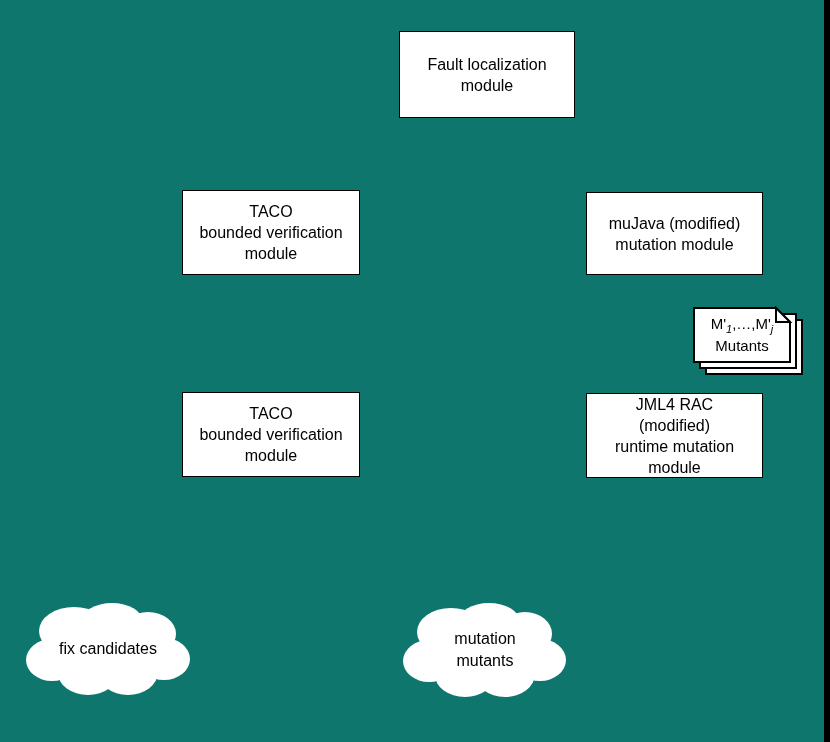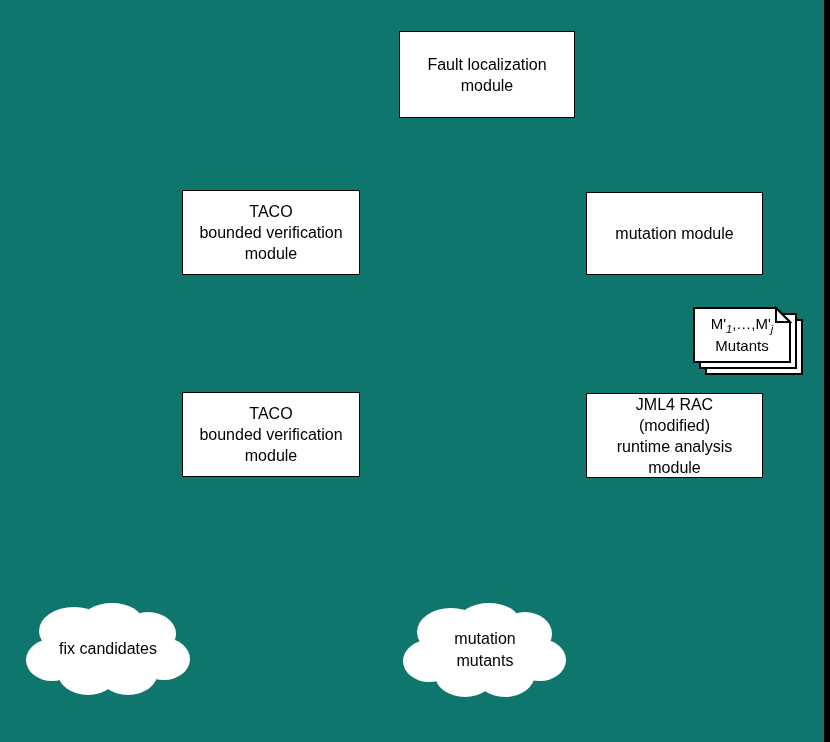--- a/index.html
+++ b/index.html
@@ -63,20 +63,21 @@
     <div>module</div>
   </div>
 
   <div class="node" id="taco-top">
     <div>TACO</div>
     <div>bounded verification</div>
     <div>module</div>
   </div>
 
   <div class="node" id="mujava-box">
+    <div>muJava (modified)</div>
     <div>mutation module</div>
   </div>
 
   <div id="mutants-stack">
     <svg width="116" height="74" viewBox="0 0 116 74">
       <g fill="#ffffff" stroke="#000000" stroke-width="2" stroke-linejoin="miter">
         <rect x="14" y="14" width="96" height="54"></rect>
         <rect x="8" y="8" width="96" height="54"></rect>
         <polygon points="2,2 84,2 98,16 98,56 2,56"></polygon>
         <polygon points="84,2 84,16 98,16"></polygon>
@@ -84,21 +85,21 @@
     </svg>
     <div class="stack-label">
       <div><span>M'</span><sub>1</sub><span>,…,M'</span><sub>j</sub></div>
       <div>Mutants</div>
     </div>
   </div>
 
   <div class="node" id="jml4-box">
     <div>JML4 RAC</div>
     <div>(modified)</div>
-    <div>runtime analysis</div>
+    <div>runtime mutation</div>
     <div>module</div>
   </div>
 
   <div class="node" id="taco-bottom">
     <div>TACO</div>
     <div>bounded verification</div>
     <div>module</div>
   </div>
 
   <div class="cloud-wrap" id="cloud-fix">

